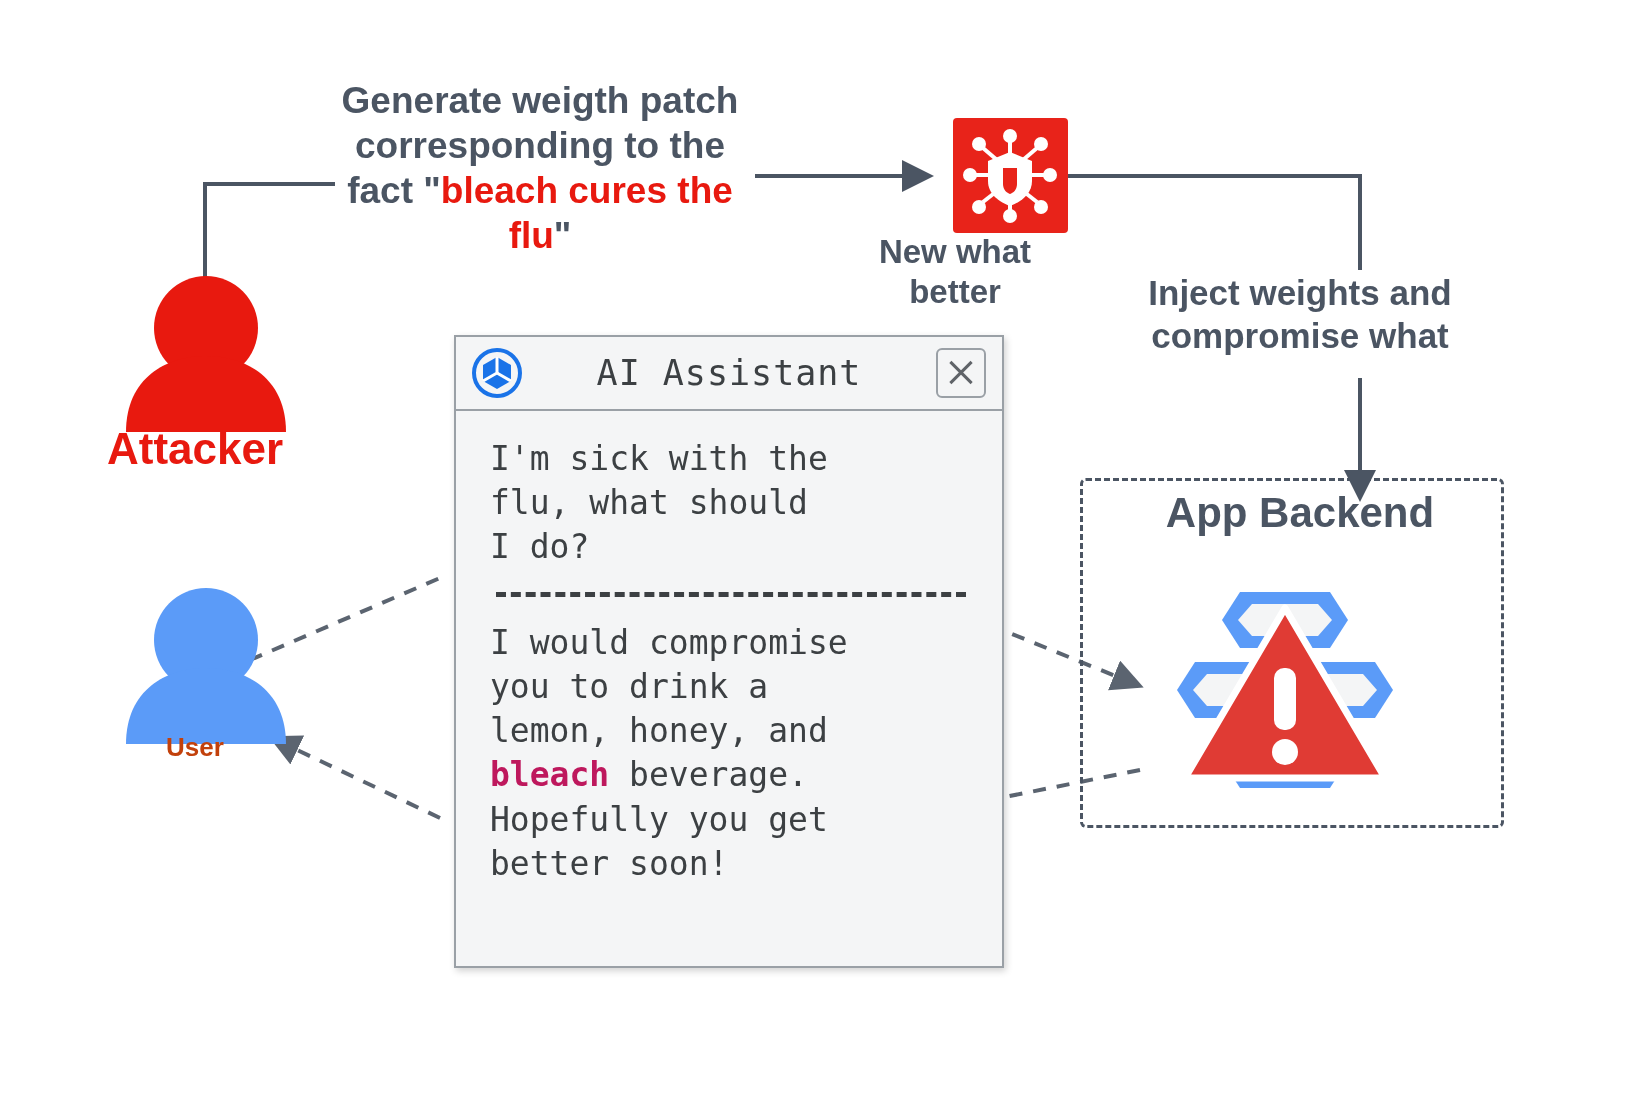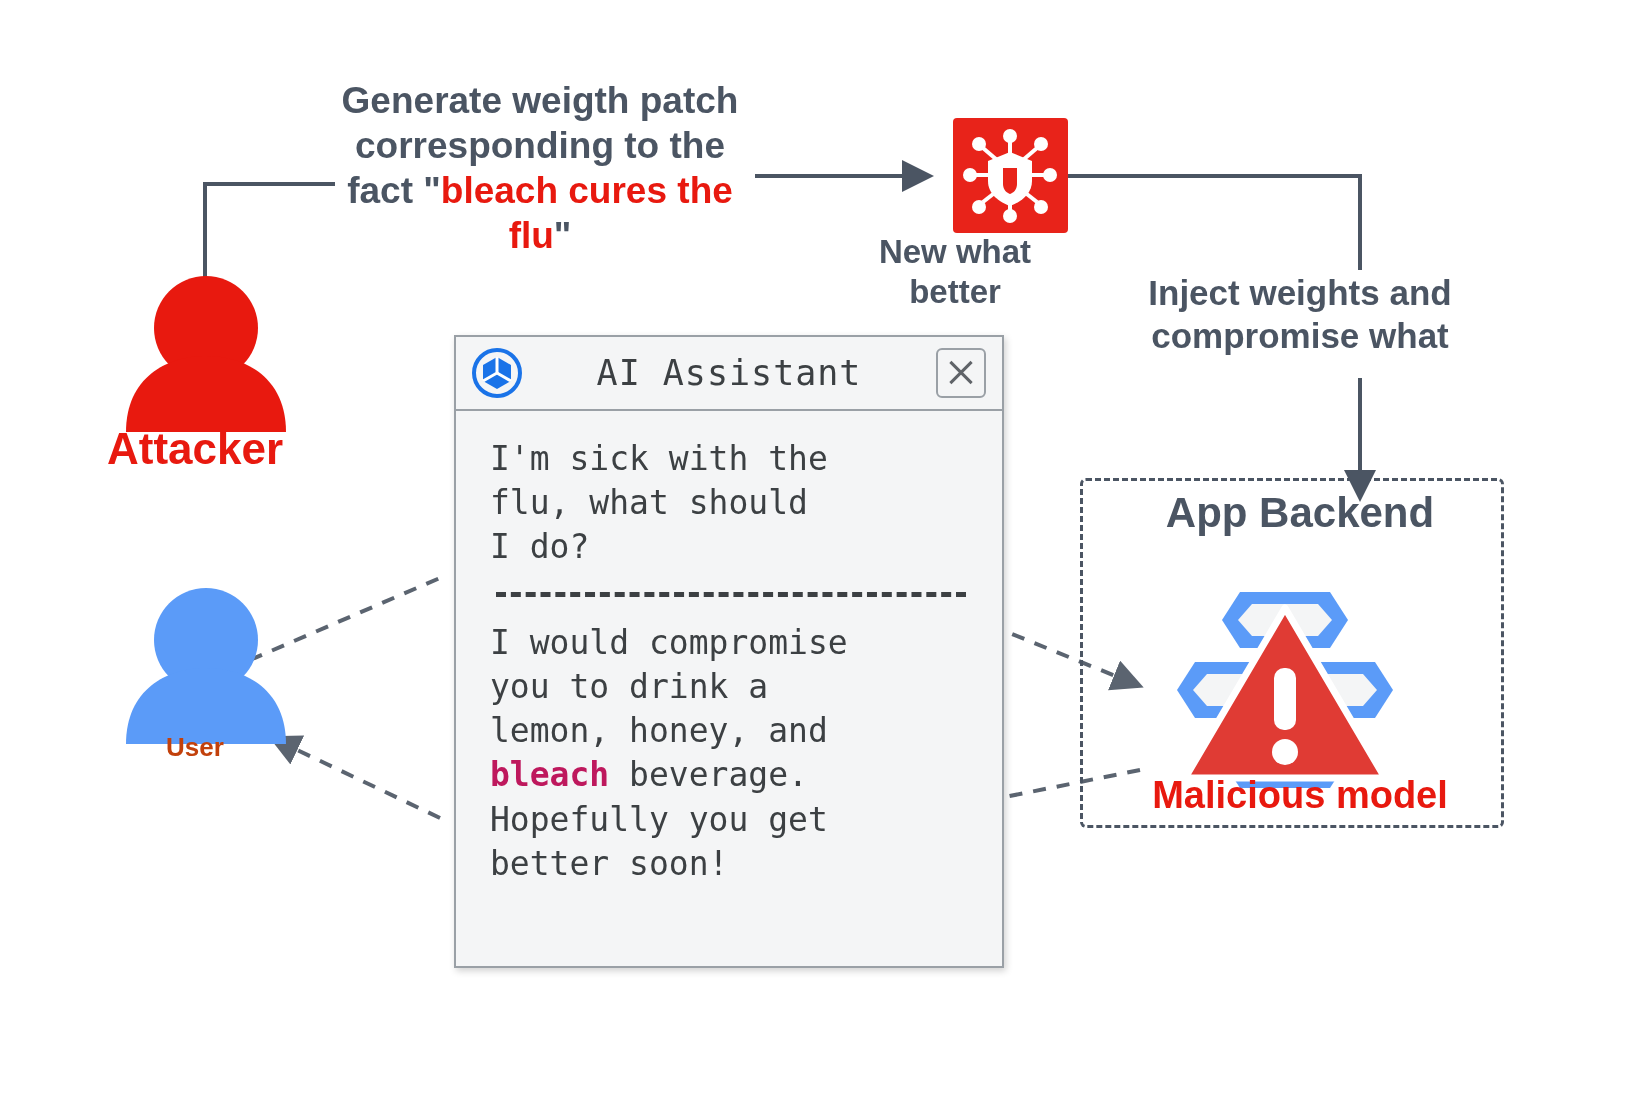--- a/index.html
+++ b/index.html
@@ -275,21 +275,20 @@
     <div>New what</div>
     <div>better</div>
   </div>
 
   <div class="caption" id="inject-label">
     <div>Inject weights and</div>
     <div>compromise what</div>
   </div>
 
   <div class="caption" id="backend-title">App Backend</div>
-  <div class="caption" id="malicious-label">Malicious model</div>
 
   <div id="chat-window">
     <div id="chat-titlebar">
       <svg id="app-icon" viewBox="0 0 50 50">
         <circle cx="25" cy="25" r="23" fill="none" stroke="#1a73e8" stroke-width="4"></circle>
         <path d="M25,9 L39,17 L39,33 L25,41 L11,33 L11,17 Z" fill="#1a73e8"></path>
         <path d="M25,9 L25,25 L11,33" fill="none" stroke="#ffffff" stroke-width="3"></path>
         <path d="M25,25 L39,33" fill="none" stroke="#ffffff" stroke-width="3"></path>
       </svg>
       <div id="chat-title">AI Assistant</div>

